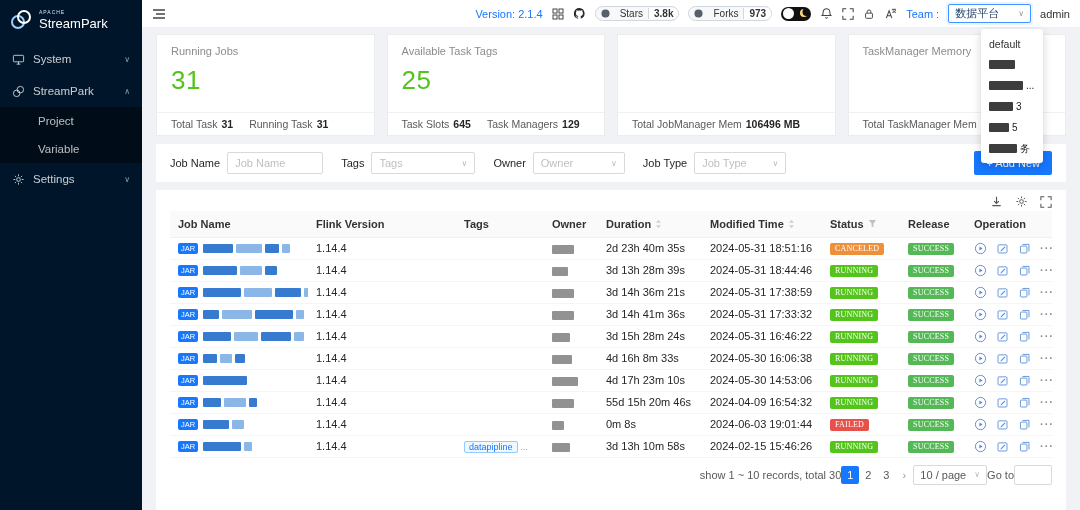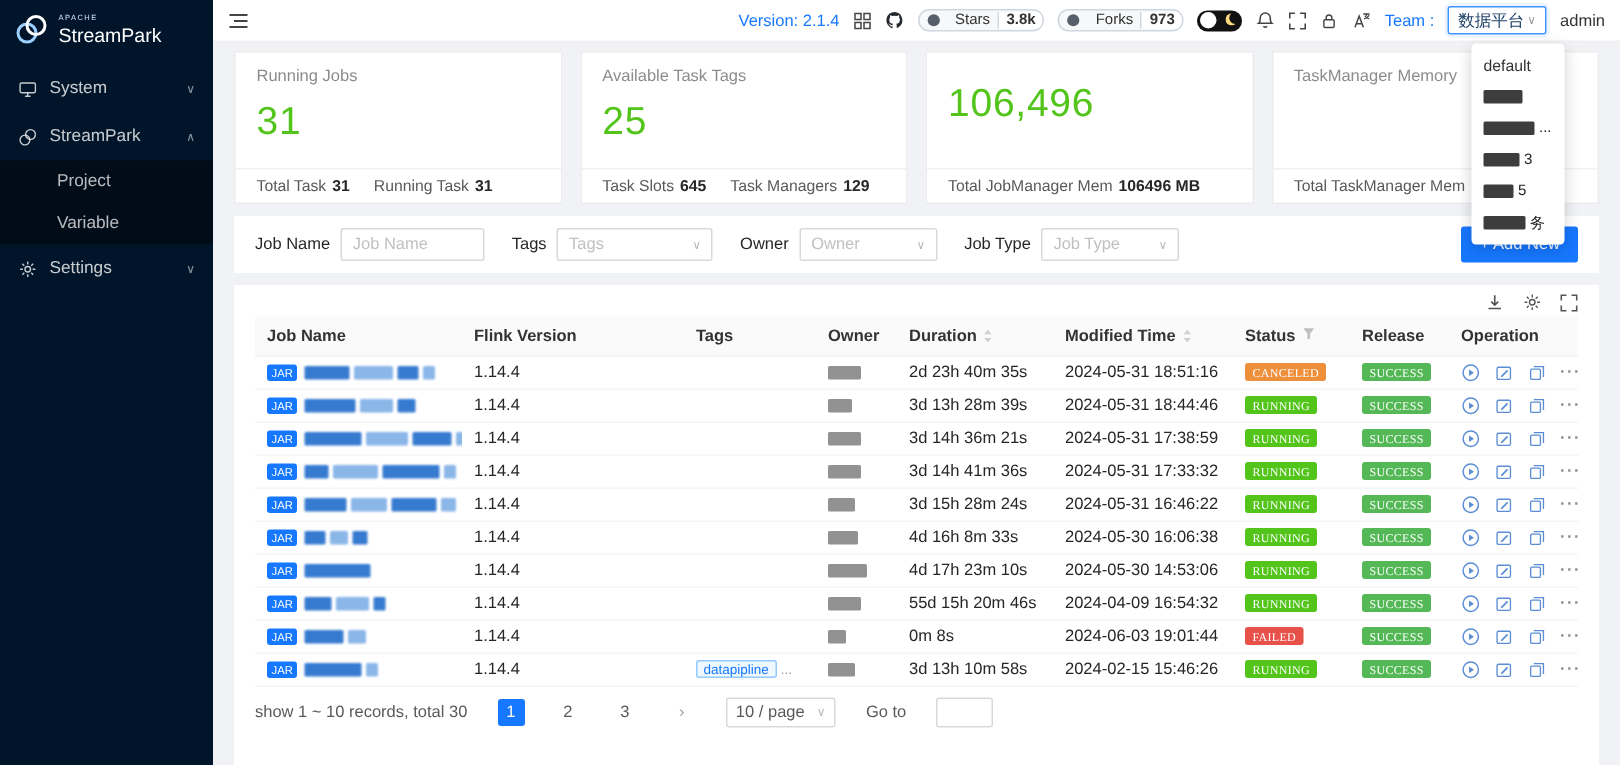--- a/index.html
+++ b/index.html
@@ -25,21 +25,21 @@
   .topbar { height:28px; background:#fff; border-bottom:1px solid #f0f0f0; display:flex; align-items:center; padding:0 10px; font-size:11px; color:#333; }
   .tb-right { margin-left:auto; display:flex; align-items:center; gap:9px; }
   .version { color:#1677ff; }
   .tbicon { display:inline-flex; align-items:center; color:#444; cursor:pointer; }
   .gh-pill { display:inline-flex; align-items:center; border:1px solid #d0d7de; border-radius:9px; overflow:hidden; font-size:10px; height:15px; background:#f6f8fa; }
   .gh-pill .seg1 { display:flex; align-items:center; gap:10px; padding:16px 5px; }
   .gh-pill .seg2 { padding:0 5px; background:#fff; border-left:1px solid #d0d7de; font-weight:bold; }
   .toggle { width:30px; height:14px; border-radius:7px; background:#111; position:relative; cursor:pointer; flex:0 0 auto; }
   .toggle .knob { position:absolute; left:1.5px; top:1.5px; width:11px; height:11px; border-radius:50%; background:#fff; }
   .toggle .moon { position:absolute; right:3px; top:2px; width:8px; height:8px; border-radius:50%; box-shadow:inset 2.5px -1px 0 0 #ffd980; }
-  .team-select { display:inline-flex; align-items:center; gap:2px; border:1px solid #4096ff; border-radius:2px; padding:1px 6px; color:#1c3f66; cursor:pointer; box-shadow:0 0 0 2px rgba(22,119,255,.08); }
+  .team-select { display:inline-flex; align-items:center; gap:19px; border:1px solid #4096ff; border-radius:2px; padding:1px 6px; color:#1c3f66; cursor:pointer; box-shadow:0 0 0 2px rgba(22,119,255,.08); }
   .team-select .caret { color:#999; font-size:8px; }
   .team-label { color:#1677ff; }
   .admin { color:#333; }
 
   
   .team-dropdown { position:absolute; top:29px; right:37px; width:62px; background:#fff; border-radius:3px; box-shadow:0 3px 10px rgba(0,0,0,.18); padding:4px 0; z-index:50; font-size:10.5px; }
   .dd-item { height:21px; display:flex; align-items:center; padding:0 8px; cursor:pointer; color:#333; gap:3px; }
   .dblk { display:inline-block; height:9px; background:#1c1c1c; opacity:.85; filter:blur(.5px); border-radius:1px; }
   .dsuf { color:#222; font-size:10px; }
 
@@ -78,21 +78,21 @@
   .badge { display:inline-block; color:#fff; font-size:8px; padding:1.5px 5px; border-radius:2px; letter-spacing:.2px;font-family:Liberation Serif, serif; }
   .tagchip { display:inline-block; border:1px solid #91caff; color:#1677ff; background:#f0f8ff; font-size:9px; padding:0 4px; border-radius:2px; }
   .tagmore { color:#999; margin-left:3px; font-size:9px; }
   .ops { color:#5a8dd6; }
   .op { display:inline-flex; align-items:center; margin-right:9px; cursor:pointer; vertical-align:middle; }
   .op.more { color:#8c8c8c; letter-spacing:1px; font-weight:bold; }
   .sorter { display:inline-flex; flex-direction:column; line-height:0; }
   .funnel, .sorter { color:#bfbfbf; }
 
   
-  .tfoot { display:flex; align-items:center; gap:20px; padding:7px 14px; font-size:11px; color:#595959; }
+  .tfoot { display:flex; justify-content:flex-end; align-items:center; gap:0; padding:7px 14px; font-size:11px; color:#595959; }
   .page { min-width:18px; height:18px; line-height:18px; text-align:center; border-radius:2px; cursor:pointer; }
   .page.active { background:#1677ff; color:#fff; }
   .page.next { color:#999; }
   .psize { border:1px solid #d9d9d9; border-radius:2px; padding:0 6px; height:20px; display:inline-flex; align-items:center; gap:8px; cursor:pointer; background:#fff; }
   .psize .caret { color:#bbb; font-size:8px; }
   .goto-input { width:38px; height:20px; border:1px solid #d9d9d9; border-radius:2px; outline:none; padding:0 4px; font-size:11px; }
 </style>
 </head>
 <body>
 
@@ -230,21 +230,20 @@
         </div>
         <div class="card">
           <div class="card-title">Available Task Tags</div>
           <div class="card-value">25</div>
           <div class="card-footer">
             <span><span>Task Slots</span><b>645</b></span>
             <span><span>Task Managers</span><b>129</b></span>
           </div>
         </div>
         <div class="card">
-          <div class="card-value">106,496</div>
           <div class="card-footer">
             <span><span>Total JobManager Mem</span><b>106496 MB</b></span>
           </div>
         </div>
         <div class="card">
           <div class="card-title">TaskManager Memory</div>
           <div class="card-footer">
             <span><span>Total TaskManager Mem</span><b>1320960 MB</b></span>
           </div>
         </div>

